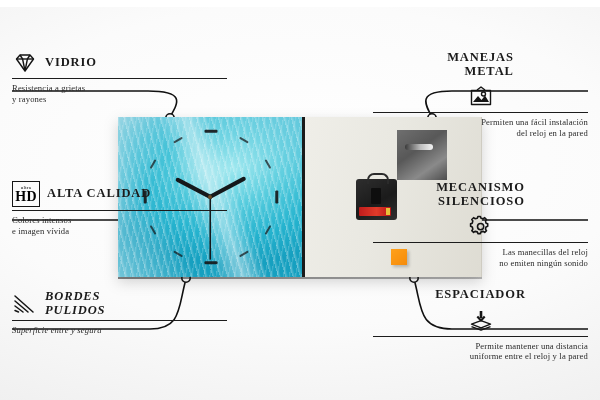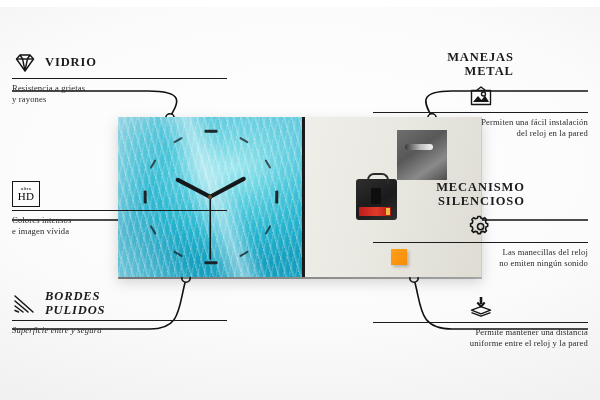--- a/index.html
+++ b/index.html
@@ -186,23 +186,24 @@
     <div class="desc">
       <div style="white-space:pre-line">Resistencia a grietas
 y rayones</div>
     </div>
   </div>
 
   <div class="feat left" style="left:12px;top:174px;">
     <div class="head">
       <div class="ico" style="border:1.5px solid #151515;display:flex;flex-direction:column;align-items:center;justify-content:center;line-height:1;">
         <span style="font-size:5px;letter-spacing:.3px;">ultra</span>
-        <span style="font-size:11px;font-weight:400;letter-spacing:.2px;">HD</span>
-      </div>
-      <div class="title">
+        <span style="font-size:14px;font-weight:700;letter-spacing:.2px;">HD</span>
+      </div>
+      <div class="title">
+        <div>ALTA CALIDAD</div>
       </div>
     </div>
     <div class="rule"></div>
     <div class="desc">
       <div style="white-space:pre-line">Colores intensos
 e imagen vívida</div>
     </div>
   </div>
 
   <div class="feat left" style="left:12px;top:283px;font-style:italic;">
@@ -264,20 +265,21 @@
     <div class="rule"></div>
     <div class="desc">
       <div style="white-space:pre-line">Las manecillas del reloj
 no emiten ningún sonido</div>
     </div>
   </div>
 
   <div class="feat right" style="left:373px;top:281px;">
     <div class="head">
       <div class="title">
+        <div>ESPACIADOR</div>
       </div>
       <svg class="ico" viewBox="0 0 26 24">
         <g fill="none" stroke="#151515" stroke-width="1.4" stroke-linejoin="round">
           <path d="M13,2 v7" stroke-width="2.6"></path>
           <path d="M9.3,7.6 L13,11.4 L16.7,7.6" stroke-width="2.2" fill="none"></path>
           <path d="M13,11.6 L22.5,15.2 L13,18.8 L3.5,15.2 Z"></path>
           <path d="M3.5,17.6 L13,21.2 L22.5,17.6"></path>
         </g>
       </svg>
     </div>

